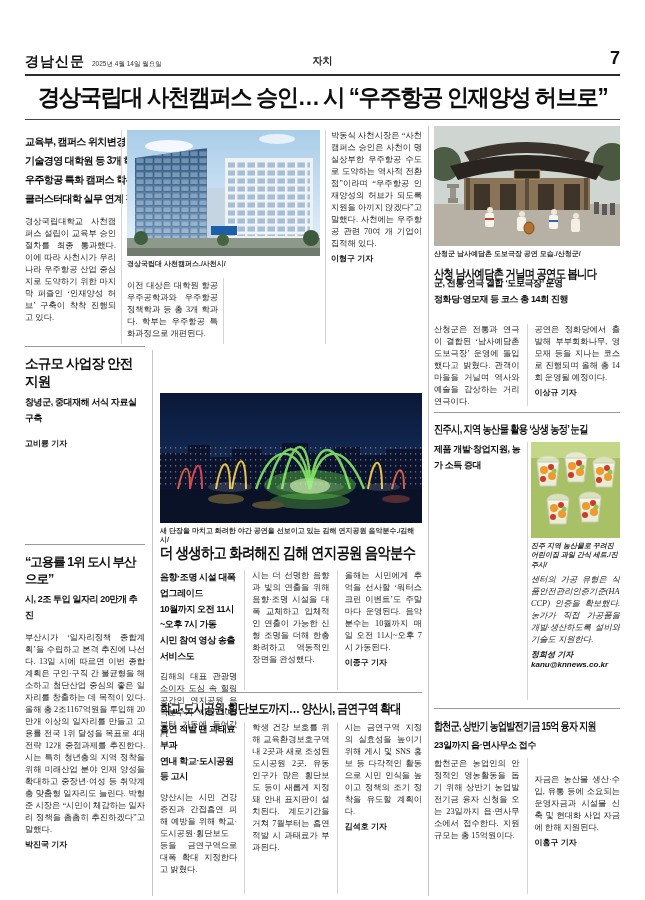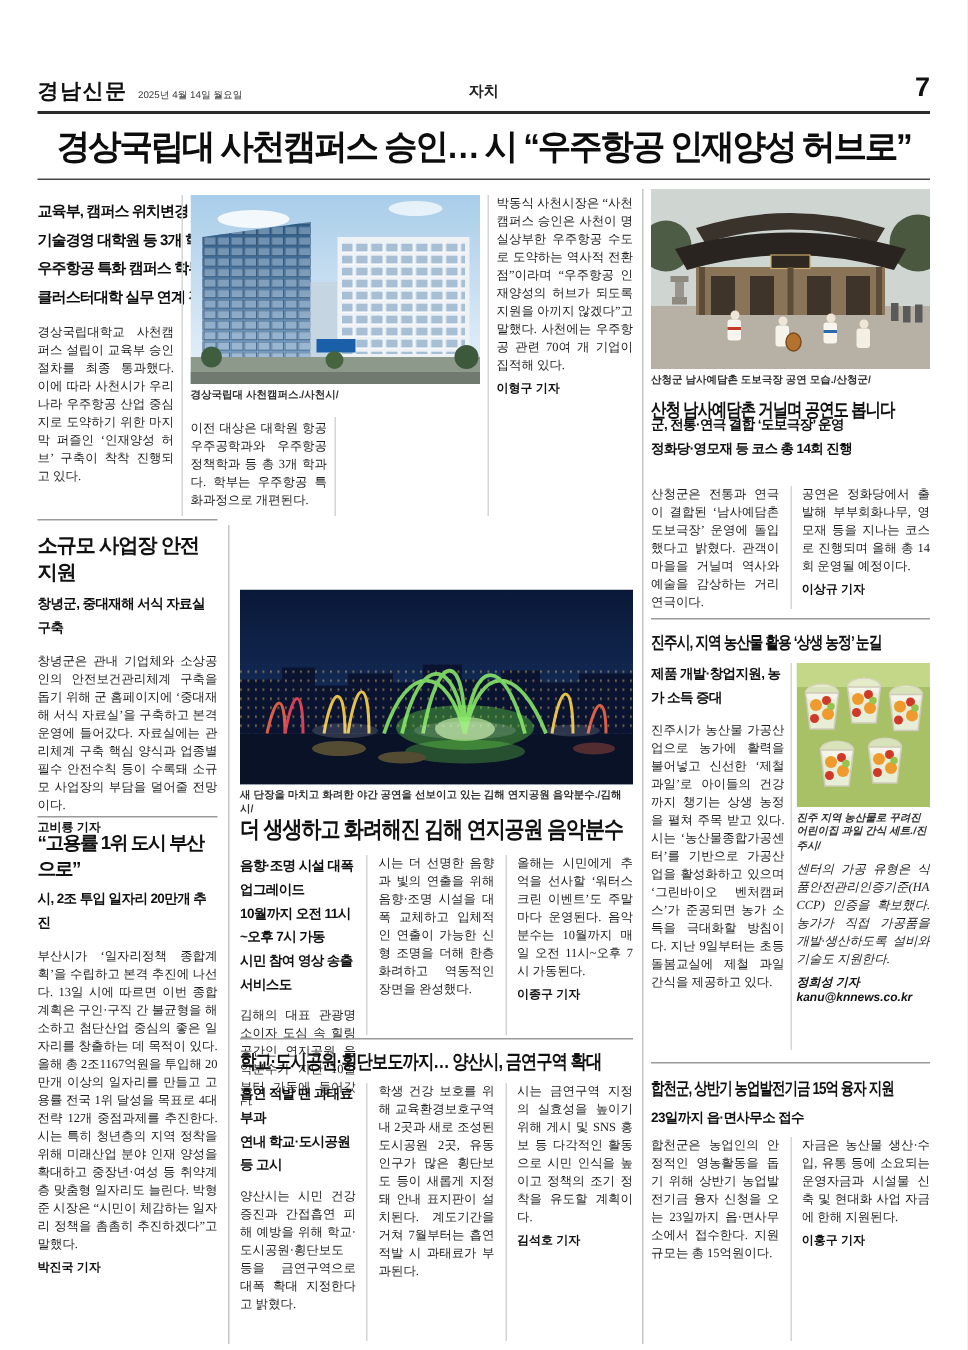--- a/index.html
+++ b/index.html
@@ -111,21 +111,20 @@
   </div>
 
   <div class="vline" style="left:152px;top:350px;height:546px;"></div>
   <div class="vline" style="left:428px;top:126px;height:770px;"></div>
 
   <div class="gline" style="left:25px;top:346px;width:120px;"></div>
   <div class="abs" style="left:25px;top:355px;width:120px;height:182px;">
     <div class="h-art" style="font-size:13.5px;">소규모 사업장 안전 지원</div>
     <div class="subhead" style="margin-top:4px;">창녕군, 중대재해 서식 자료실 구축</div>
     <div style="margin-top:8px;overflow:hidden;height:128px;">
-      <span class="body-text" style="display:block;">창녕군은 관내 기업체와 소상공인의 안전보건관리체계 구축을 돕기 위해 군 홈페이지에 ‘중대재해 서식 자료실’을 구축하고 본격 운영에 들어갔다. 자료실에는 관리체계 구축 핵심 양식과 업종별 필수 안전수칙 등이 수록돼 소규모 사업장의 부담을 덜어줄 전망이다.</span>
       <span class="byline">고비룡 기자</span>
     </div>
   </div>
 
   <div class="gline" style="left:25px;top:544px;width:120px;"></div>
   <div class="abs" style="left:25px;top:554px;width:120px;height:340px;">
     <div class="h-art" style="font-size:12.5px;letter-spacing:-1px;">“고용률 1위 도시 부산으로”</div>
     <div class="subhead" style="margin-top:4px;">시, 2조 투입 일자리 20만개 추진</div>
     <div style="margin-top:8px;overflow:hidden;height:284px;">
       <span class="body-text" style="display:block;">부산시가 ‘일자리정책 종합계획’을 수립하고 본격 추진에 나선다. 13일 시에 따르면 이번 종합계획은 구인·구직 간 불균형을 해소하고 첨단산업 중심의 좋은 일자리를 창출하는 데 목적이 있다. 올해 총 2조1167억원을 투입해 20만개 이상의 일자리를 만들고 고용률 전국 1위 달성을 목표로 4대 전략 12개 중점과제를 추진한다. 시는 특히 청년층의 지역 정착을 위해 미래산업 분야 인재 양성을 확대하고 중장년·여성 등 취약계층 맞춤형 일자리도 늘린다. 박형준 시장은 “시민이 체감하는 일자리 정책을 촘촘히 추진하겠다”고 말했다.</span>
@@ -289,21 +288,20 @@
     </div>
   </div>
 
   <div class="gline" style="left:434px;top:412px;width:186px;"></div>
   <div class="abs" style="left:434px;top:419px;width:186px;">
     <span class="h-art nowrap" style="font-size:11.5px;transform:scaleX(.8);">진주시, 지역 농산물 활용 ‘상생 농정’ 눈길</span>
   </div>
   <div class="abs" style="left:434px;top:442px;width:186px;height:258px;">
     <div class="abs" style="left:0;top:0;width:89px;height:258px;">
       <div class="subhead">제품 개발·창업지원, 농가 소득 증대</div>
-      <div class="body-text" style="margin-top:7px;height:212px;">진주시가 농산물 가공산업으로 농가에 활력을 불어넣고 신선한 ‘제철 과일’로 아이들의 건강까지 챙기는 상생 농정을 펼쳐 주목 받고 있다. 시는 ‘농산물종합가공센터’를 기반으로 가공산업을 활성화하고 있으며 ‘그린바이오 벤처캠퍼스’가 준공되면 농가 소득을 극대화할 방침이다. 지난 9일부터는 초등 돌봄교실에 제철 과일 간식을 제공하고 있다.</div>
     </div>
     <div class="colrule" style="left:93px;top:0;height:258px;"></div>
     <div class="abs" style="left:97px;top:0;width:89px;height:258px;overflow:hidden;font-style:italic;">
       <figure>
         <svg class="photo" width="89" height="96" viewBox="0 0 89 96" preserveAspectRatio="none">
           <defs>
             <g id="cup1">
               <ellipse cx="13" cy="8" rx="11" ry="6" fill="rgba(255,255,255,0.55)" stroke="#d8d2c4" stroke-width="0.8"></ellipse>
               <path d="M2,8 L24,8 L21,32 L5,32 Z" fill="rgba(250,250,245,0.78)" stroke="#cfcabb" stroke-width="1"></path>
               <circle cx="9" cy="16" r="4" fill="#ef9a2d"></circle>
@@ -329,18 +327,18 @@
   </div>
 
   <div class="gline" style="left:434px;top:708px;width:186px;"></div>
   <div class="abs" style="left:434px;top:716px;width:186px;">
     <span class="h-art nowrap" style="font-size:11.5px;transform:scaleX(.78);">합천군, 상반기 농업발전기금 15억 융자 지원</span>
   </div>
   <div class="subhead abs" style="left:434px;top:738px;width:186px;">23일까지 읍·면사무소 접수</div>
   <div class="cols abs" style="left:434px;top:758px;width:186px;height:136px;">
     <div class="body-text">합천군은 농업인의 안정적인 영농활동을 돕기 위해 상반기 농업발전기금 융자 신청을 오는 23일까지 읍·면사무소에서 접수한다. 지원 규모는 총 15억원이다.</div>
     <div style="overflow:hidden;">
-      <span class="body-text" style="display:block;">자금은 농산물 생산·수입, 유통 등에 소요되는 운영자금과 시설물 신축 및 현대화 사업 자금에 한해 지원된다.</span>
+      <span class="body-text" style="display:block;margin-top:16px;">자금은 농산물 생산·수입, 유통 등에 소요되는 운영자금과 시설물 신축 및 현대화 사업 자금에 한해 지원된다.</span>
       <span class="byline">이홍구 기자</span>
     </div>
   </div>
 
 </div>
 
 </body></html>

